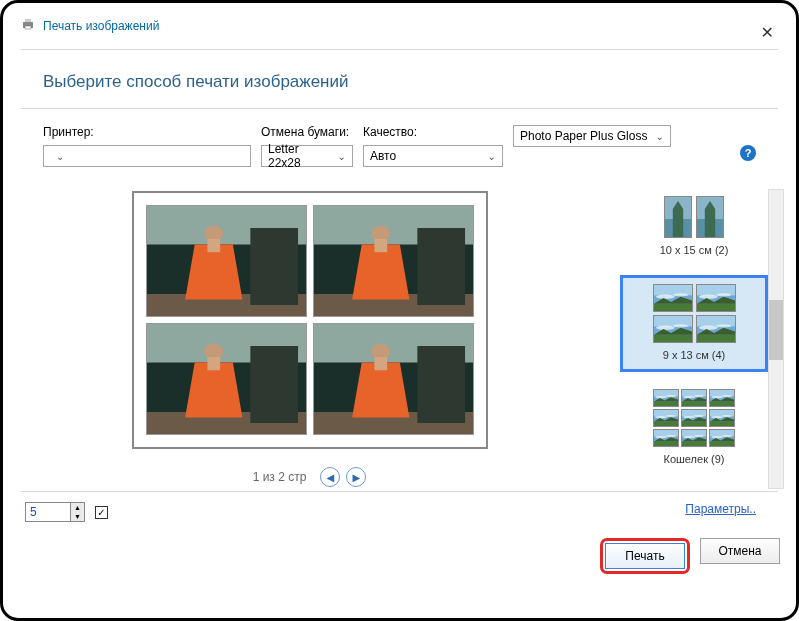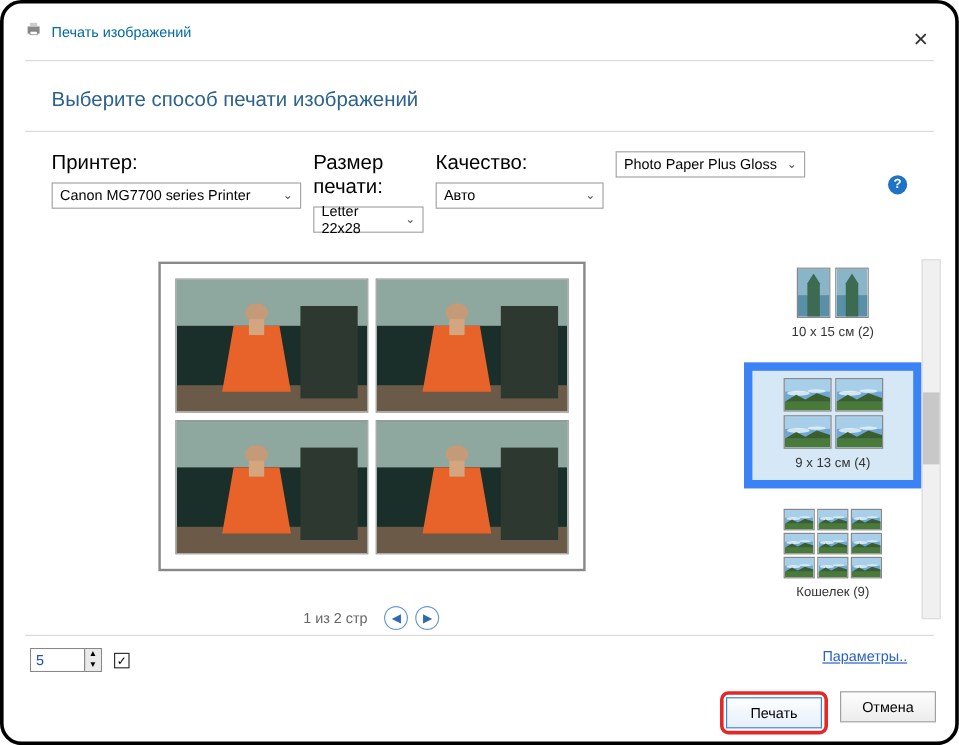--- a/index.html
+++ b/index.html
@@ -7,35 +7,35 @@
 .titlebar { display: flex; align-items: center; padding: 14px 18px 8px 18px; }
 .titlebar .icon { margin-right: 8px; }
 .titlebar .title { font-size: 12px; color: #0369a1; }
 .close-x { position: absolute; top: 20px; right: 22px; font-size: 16px; color: #333; cursor: pointer; }
 .header-rule { border-top: 1px solid #d9d9d9; margin: 6px 18px 0 18px; }
 .header-area { padding: 22px 56px 16px 40px; }
 .header-area h1 { font-size: 17px; font-weight: 400; color: #2c628b; }
 .header-bottom-rule { border-top: 1px solid #d9d9d9; margin: 0 18px; }
 .controls-row { display: flex; padding: 16px 40px 10px 40px; gap: 10px; align-items: flex-start; position: relative; }
 .ctrl-group { display: flex; flex-direction: column; }
-.ctrl-group label { font-size: 17px; color: #000; margin-bottom: 6px; }
+.ctrl-group label { font-size: 12px; color: #000; margin-bottom: 6px; }
 .dropdown { display: flex; align-items: center; justify-content: space-between; border: 1px solid #a6a6a6; background: #fff; font-size: 12px; padding: 3px 6px; height: 22px; cursor: pointer; }
 .dropdown .chev { font-size: 10px; color: #555; margin-left: 6px; }
 .help-icon { position: absolute; right: 40px; top: 36px; width: 16px; height: 16px; border-radius: 50%; background: #1e73c7; color: #fff; font-size: 11px; font-weight: bold; display: flex; align-items: center; justify-content: center; cursor: pointer; }
 .main-area { display: flex; padding: 0 18px 0 18px; }
-.preview-col { flex: 1; display: flex; flex-direction: column; align-items: center; padding-top: 14px; gap: 11px; }
+.preview-col { flex: 1; display: flex; flex-direction: column; align-items: center; padding-top: 14px; }
 .page-preview { width: 356px; height: 258px; border: 2px solid #888; background: #fff; padding: 12px; display: grid; grid-template-columns: 1fr 1fr; grid-template-rows: 1fr 1fr; gap: 6px; }
 .photo { border: 1px solid #999; position: relative; overflow: hidden; }
 .photo svg { width: 100%; height: 100%; display: block; }
 .pager { display: flex; align-items: center; gap: 14px; margin-top: 18px; font-size: 12px; color: #666; }
 .pager-btns { display: flex; gap: 6px; }
 .round-btn { width: 20px; height: 20px; border: 1px solid #6b9bd1; border-radius: 50%; background: #fff; display: flex; align-items: center; justify-content: center; font-size: 10px; color: #2f6aae; cursor: pointer; }
 .layouts-col { width: 180px; padding: 12px 0 0 12px; position: relative; }
 .layout-item { width: 148px; margin: 0 auto 10px auto; text-align: center; padding: 6px 4px 8px 4px; border: 1px solid transparent; cursor: pointer; }
-.layout-item.selected { background: #d6e7f6; border: 7px solid #3b82f6; }
+.layout-item.selected { background: #d6e7f6; border: 3px solid #3b82f6; }
 .layout-thumb { display: flex; justify-content: center; gap: 4px; margin-bottom: 6px; }
 .layout-thumb.grid2x2 { display: grid; grid-template-columns: 40px 40px; grid-template-rows: 28px 28px; gap: 3px; justify-content: center; }
 .layout-thumb.grid3x3 { display: grid; grid-template-columns: 26px 26px 26px; grid-template-rows: 18px 18px 18px; gap: 2px; justify-content: center; }
 .mini-photo { border: 1px solid #888; position: relative; overflow: hidden; }
 .mini-photo svg { width: 100%; height: 100%; display: block; }
 .layout-label { font-size: 11px; color: #333; }
 .scrollbar { position: absolute; right: -6px; top: 12px; width: 16px; height: 300px; background: #f0f0f0; border: 1px solid #ddd; }
 .scrollbar-thumb { width: 100%; height: 60px; background: #c8c8c8; margin-top: 110px; }
 .bottom-rule { border-top: 1px solid #d9d9d9; margin: 4px 18px 0 18px; }
 .bottom-row { display: flex; align-items: center; padding: 10px 40px 4px 22px; font-size: 12px; position: relative; }
@@ -98,26 +98,25 @@
 <div class="header-rule"></div>
 <div class="header-area">
   <h1>Выберите способ печати изображений</h1>
 </div>
 <div class="header-bottom-rule"></div>
 
 <div class="controls-row">
   <div class="ctrl-group" style="width:208px">
     <label>Принтер:</label>
     <div class="dropdown">
-      <span>Canon MG7700 series Printer</span>
         <span class="chev">⌄</span>
     </div>
   </div>
   <div class="ctrl-group" style="width:92px">
-    <label>Размер печати:</label>
+    <label>Отмена бумаги:</label>
     <div class="dropdown">
       <span>Letter 22x28</span>
         <span class="chev">⌄</span>
     </div>
   </div>
   <div class="ctrl-group" style="width:140px">
     <label>Качество:</label>
     <div class="dropdown">
       <span>Авто</span>
         <span class="chev">⌄</span>

